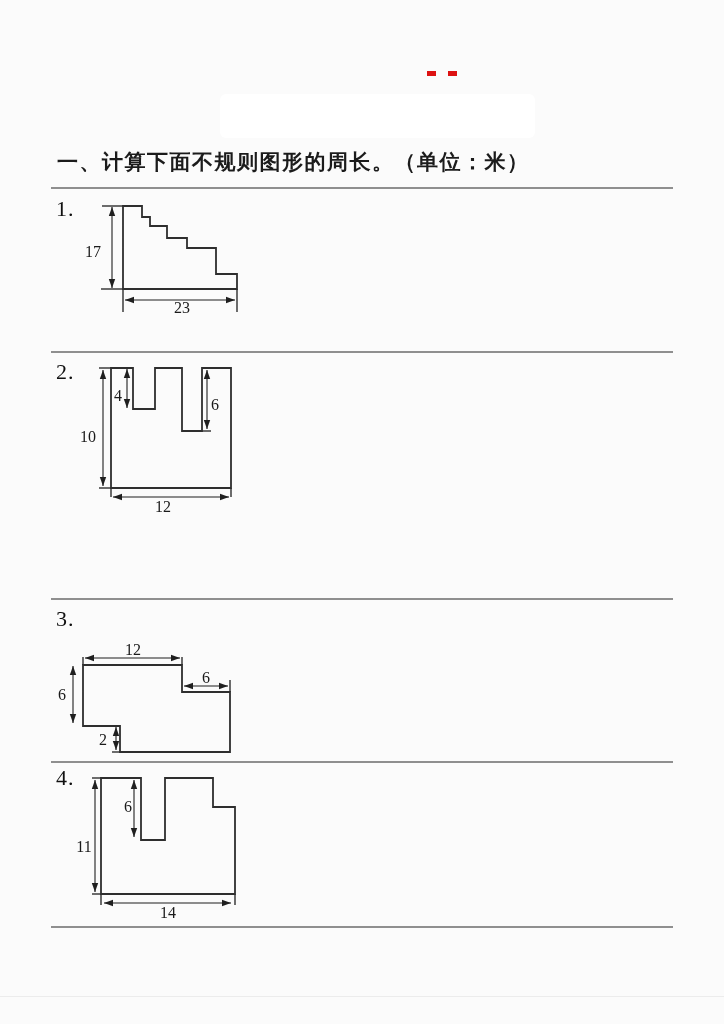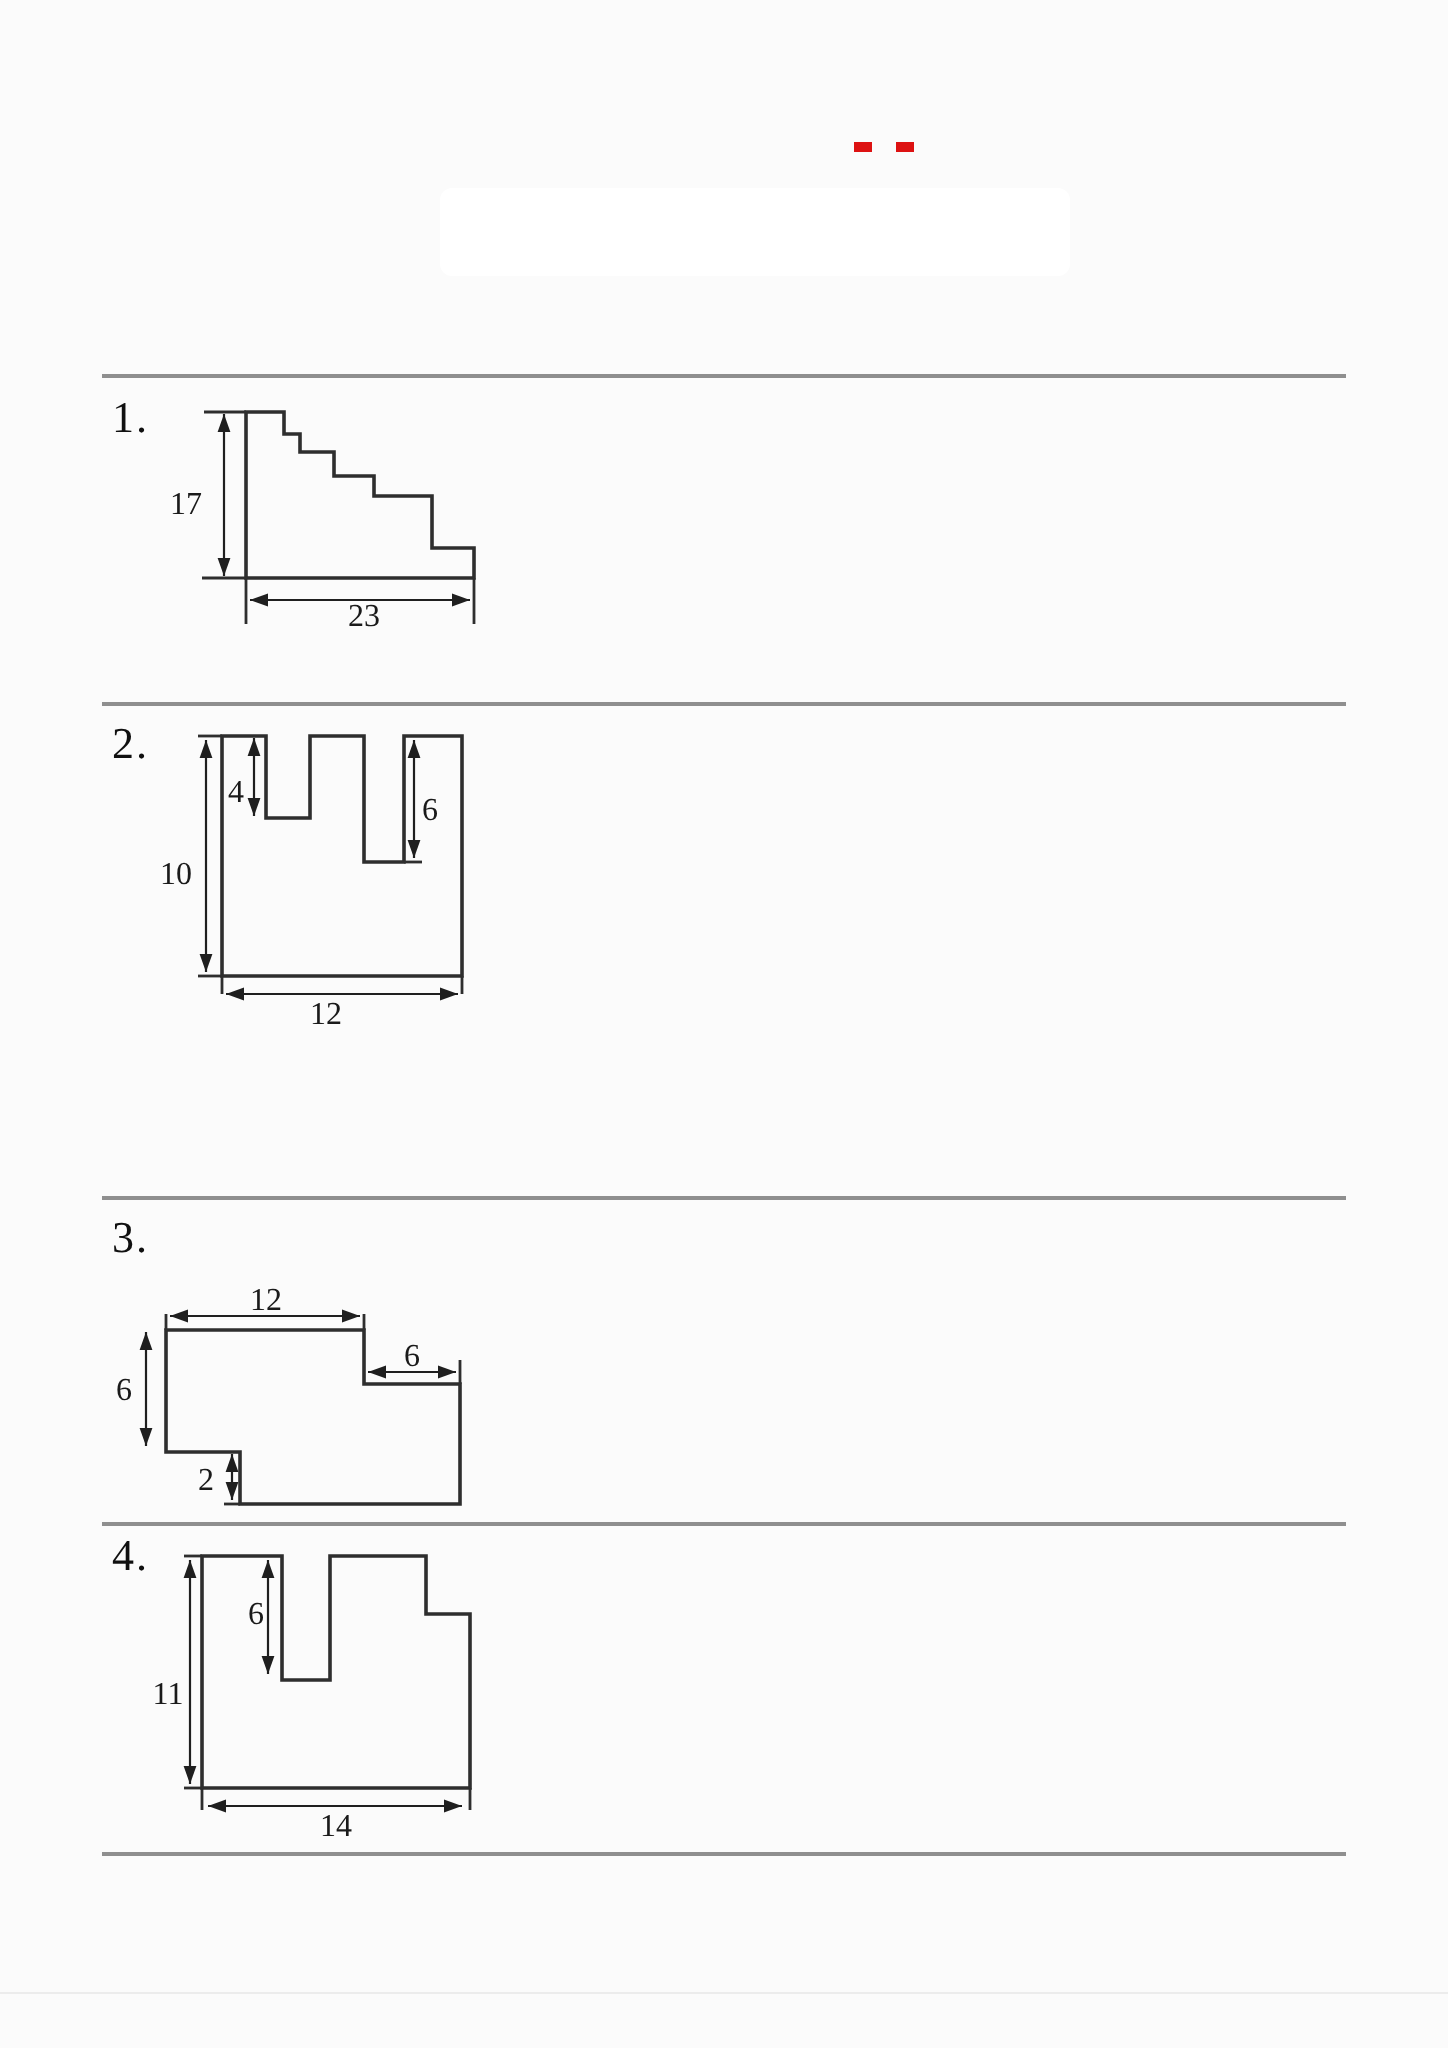--- a/index.html
+++ b/index.html
@@ -55,20 +55,21 @@
 </head>
 <body>
 
 <div class="page">
 
   <div class="white-patch"></div>
 
   <div class="red-dash d1"></div>
   <div class="red-dash d2"></div>
 
+  <div class="heading">一、计算下面不规则图形的周长。（单位：米）</div>
 
   <div class="sep s1"></div>
   <div class="sep s2"></div>
   <div class="sep s3"></div>
   <div class="sep s4"></div>
   <div class="sep s5"></div>
 
   <div class="prob-num p1">1.</div>
   <div class="prob-num p2">2.</div>
   <div class="prob-num p3">3.</div>

